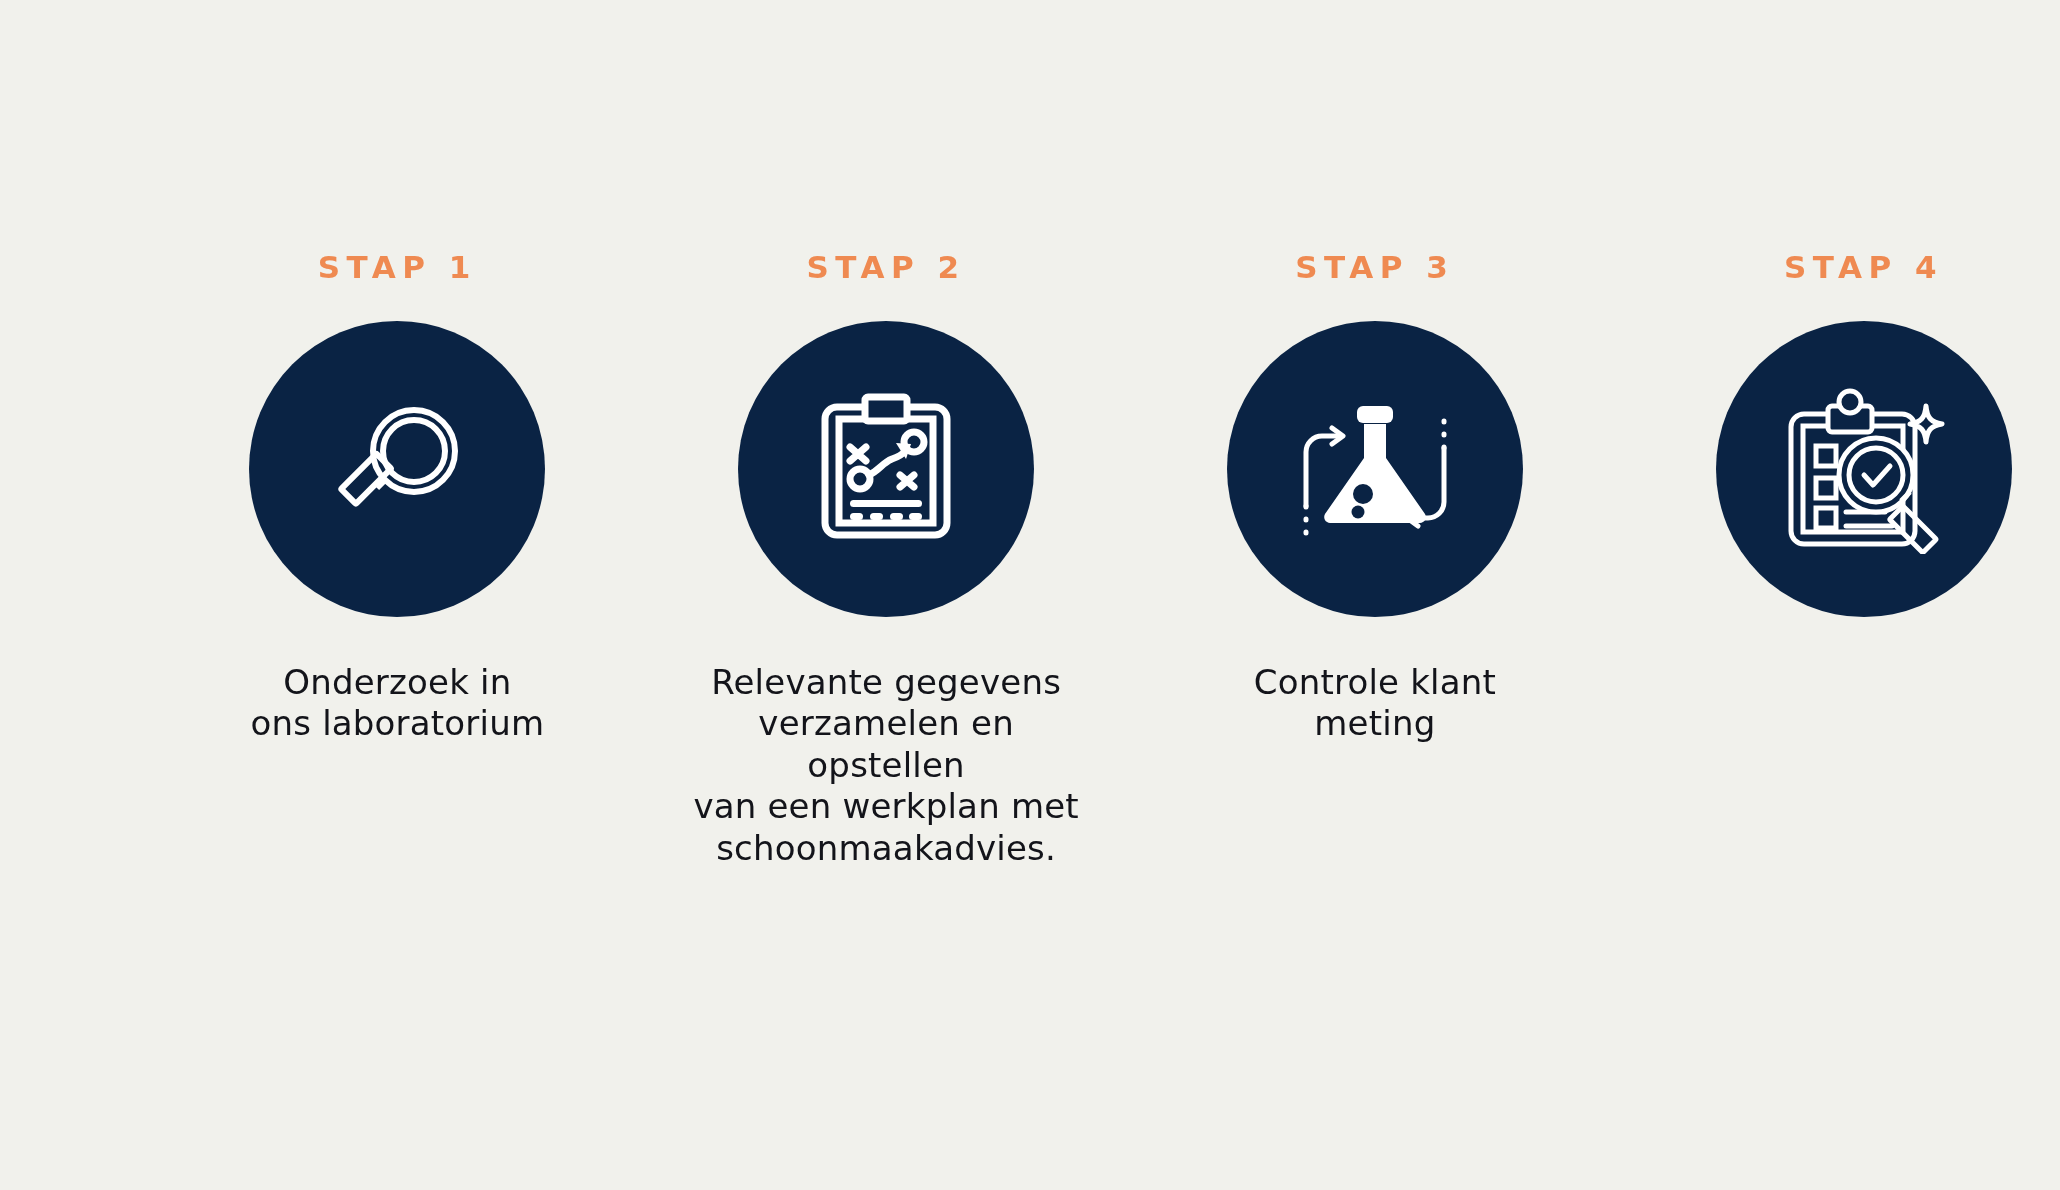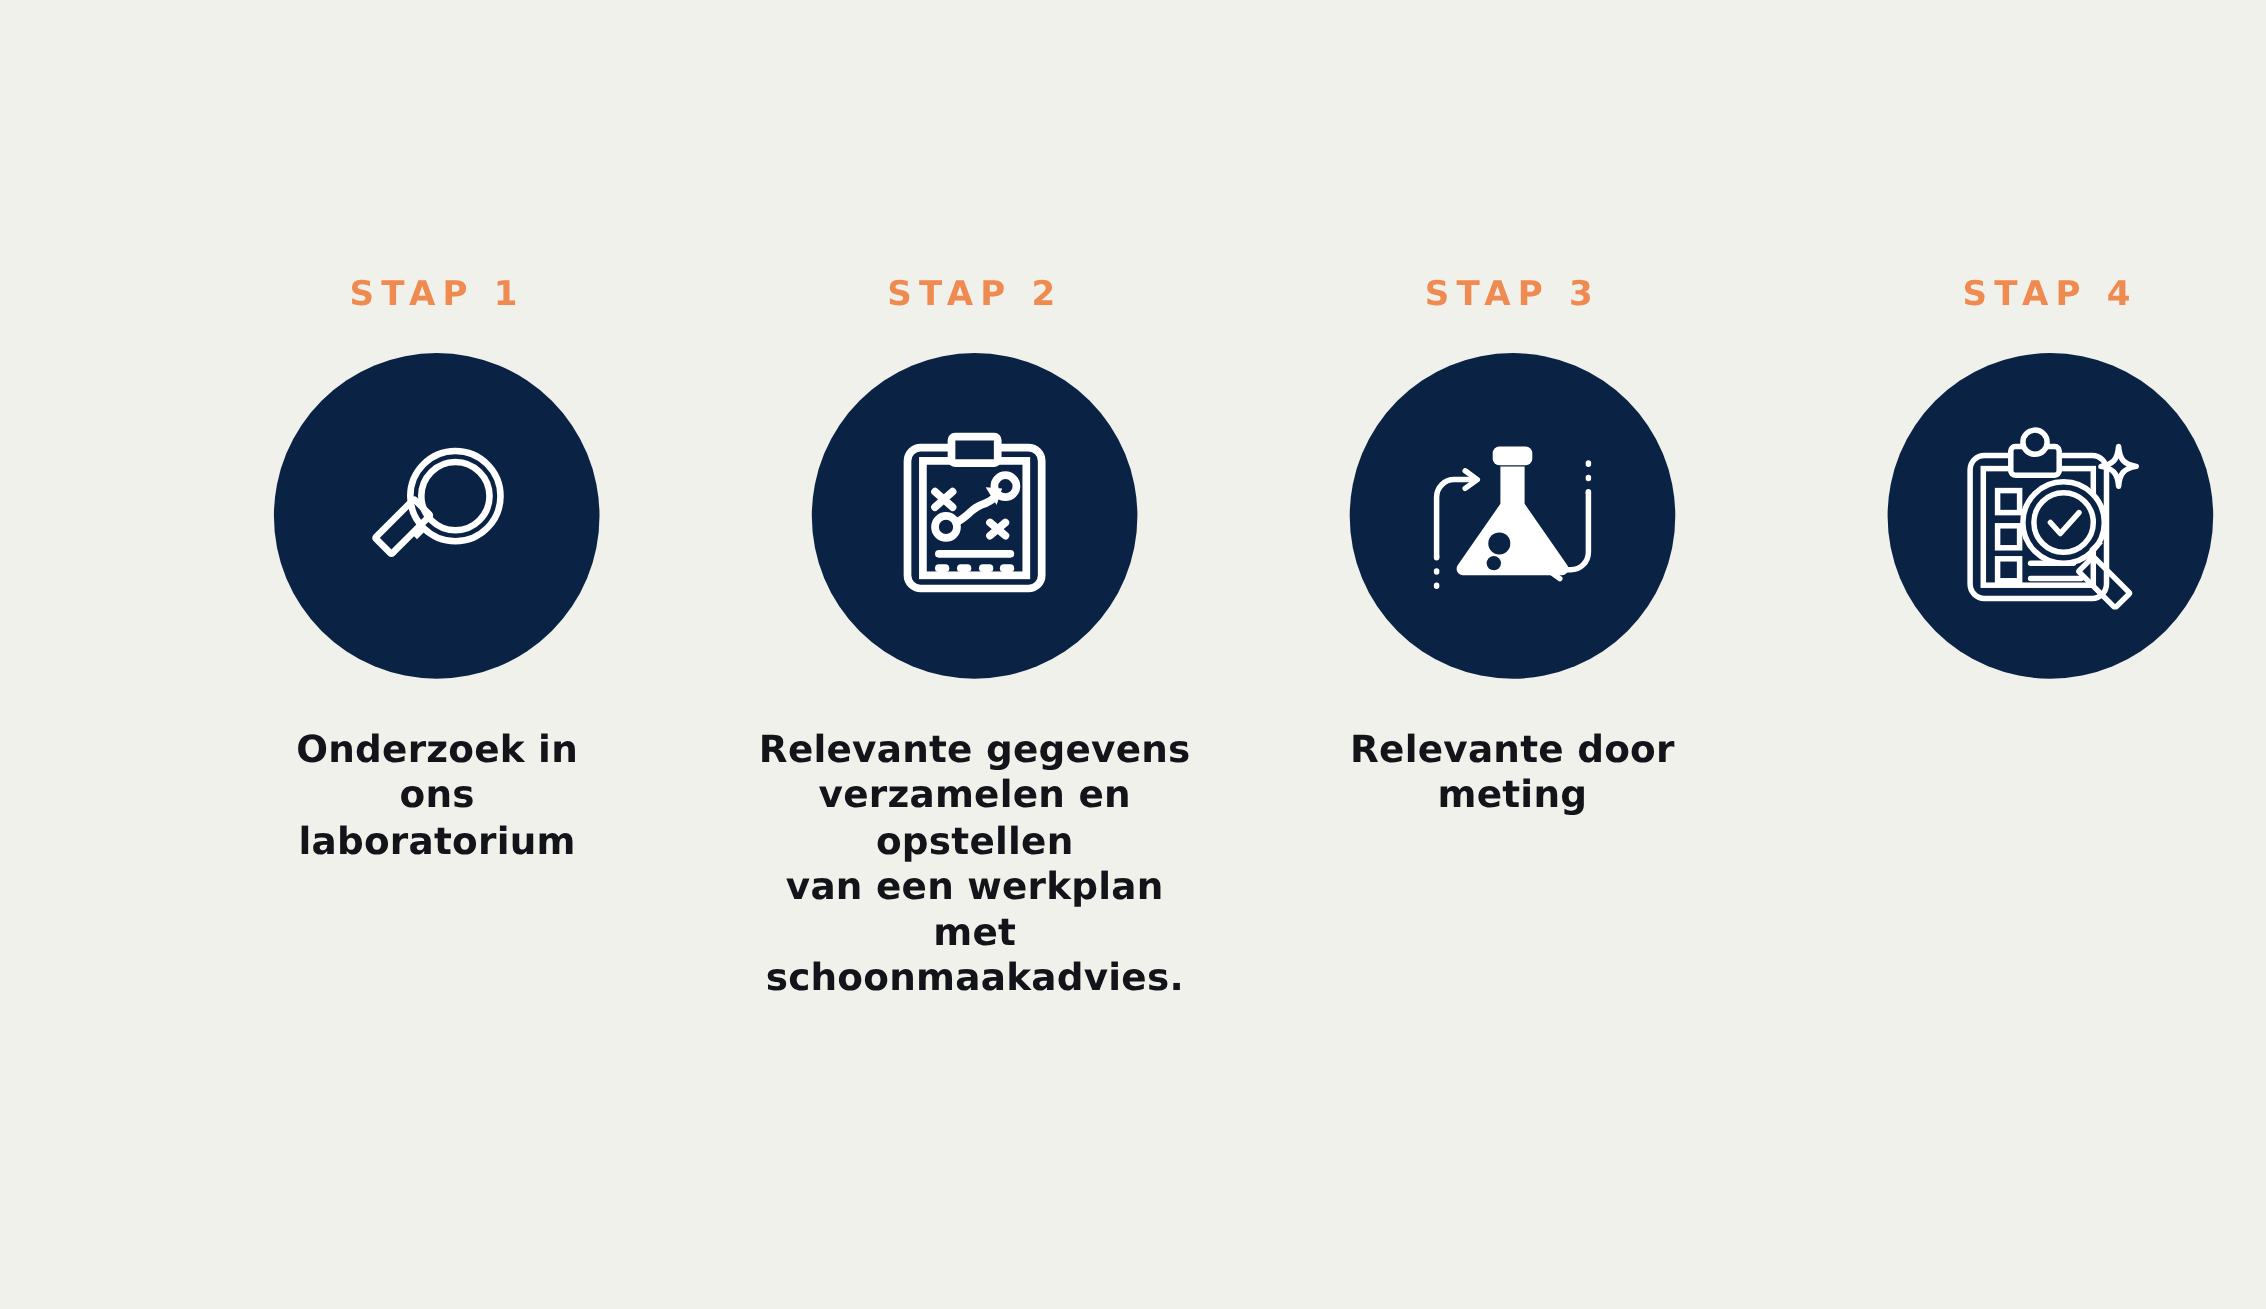--- a/index.html
+++ b/index.html
@@ -75,21 +75,21 @@
   }
 
   .caption {
     margin-top: 45px;
     color: #13141a;
     font-size: 34px;
     line-height: 1.22;
     text-align: center;
     letter-spacing: 0.2px;
     white-space: pre-line;
-    font-weight: bold;
+    font-weight: normal;
   }
 
   .step-1 .caption { width: 330px; }
   .step-2 .caption { width: 400px; }
   .step-3 .caption { width: 330px; }
   .step-4 .caption { width: 330px; }
 </style>
 </head>
 <body>
 
@@ -154,21 +154,21 @@
             <path d="M14 120 L14 66 A16 16 0 0 1 30 50 L48 50" stroke="#ffffff" stroke-width="5" fill="none" stroke-linecap="round"></path>
             <path d="M40 42 L51 50 L40 58" stroke="#ffffff" stroke-width="5" fill="none" stroke-linecap="round" stroke-linejoin="round"></path>
             <path d="M14 120 L14 152" stroke="#ffffff" stroke-width="5" stroke-linecap="round" stroke-dasharray="1 12"></path>
 
             <path d="M152 62 L152 116 A16 16 0 0 1 136 132 L118 132" stroke="#ffffff" stroke-width="5" fill="none" stroke-linecap="round"></path>
             <path d="M126 124 L115 132 L126 140" stroke="#ffffff" stroke-width="5" fill="none" stroke-linecap="round" stroke-linejoin="round"></path>
             <path d="M152 62 L152 30" stroke="#ffffff" stroke-width="5" stroke-linecap="round" stroke-dasharray="1 12"></path>
           </svg>
         </span>
       </div>
-      <div class="caption">Relevante door
+      <div class="caption">Controle klant
 meting</div>
     </div>
 
     <div class="step step-4">
       <div class="step-label">STAP 4</div>
       <div class="circle">
         <span>
           <svg width="170" height="170" viewBox="0 0 170 170" fill="none">
             <rect x="12" y="30" width="124" height="130" rx="13" stroke="#ffffff" stroke-width="5"></rect>
             <rect x="24" y="42" width="100" height="106" stroke="#ffffff" stroke-width="5"></rect>

